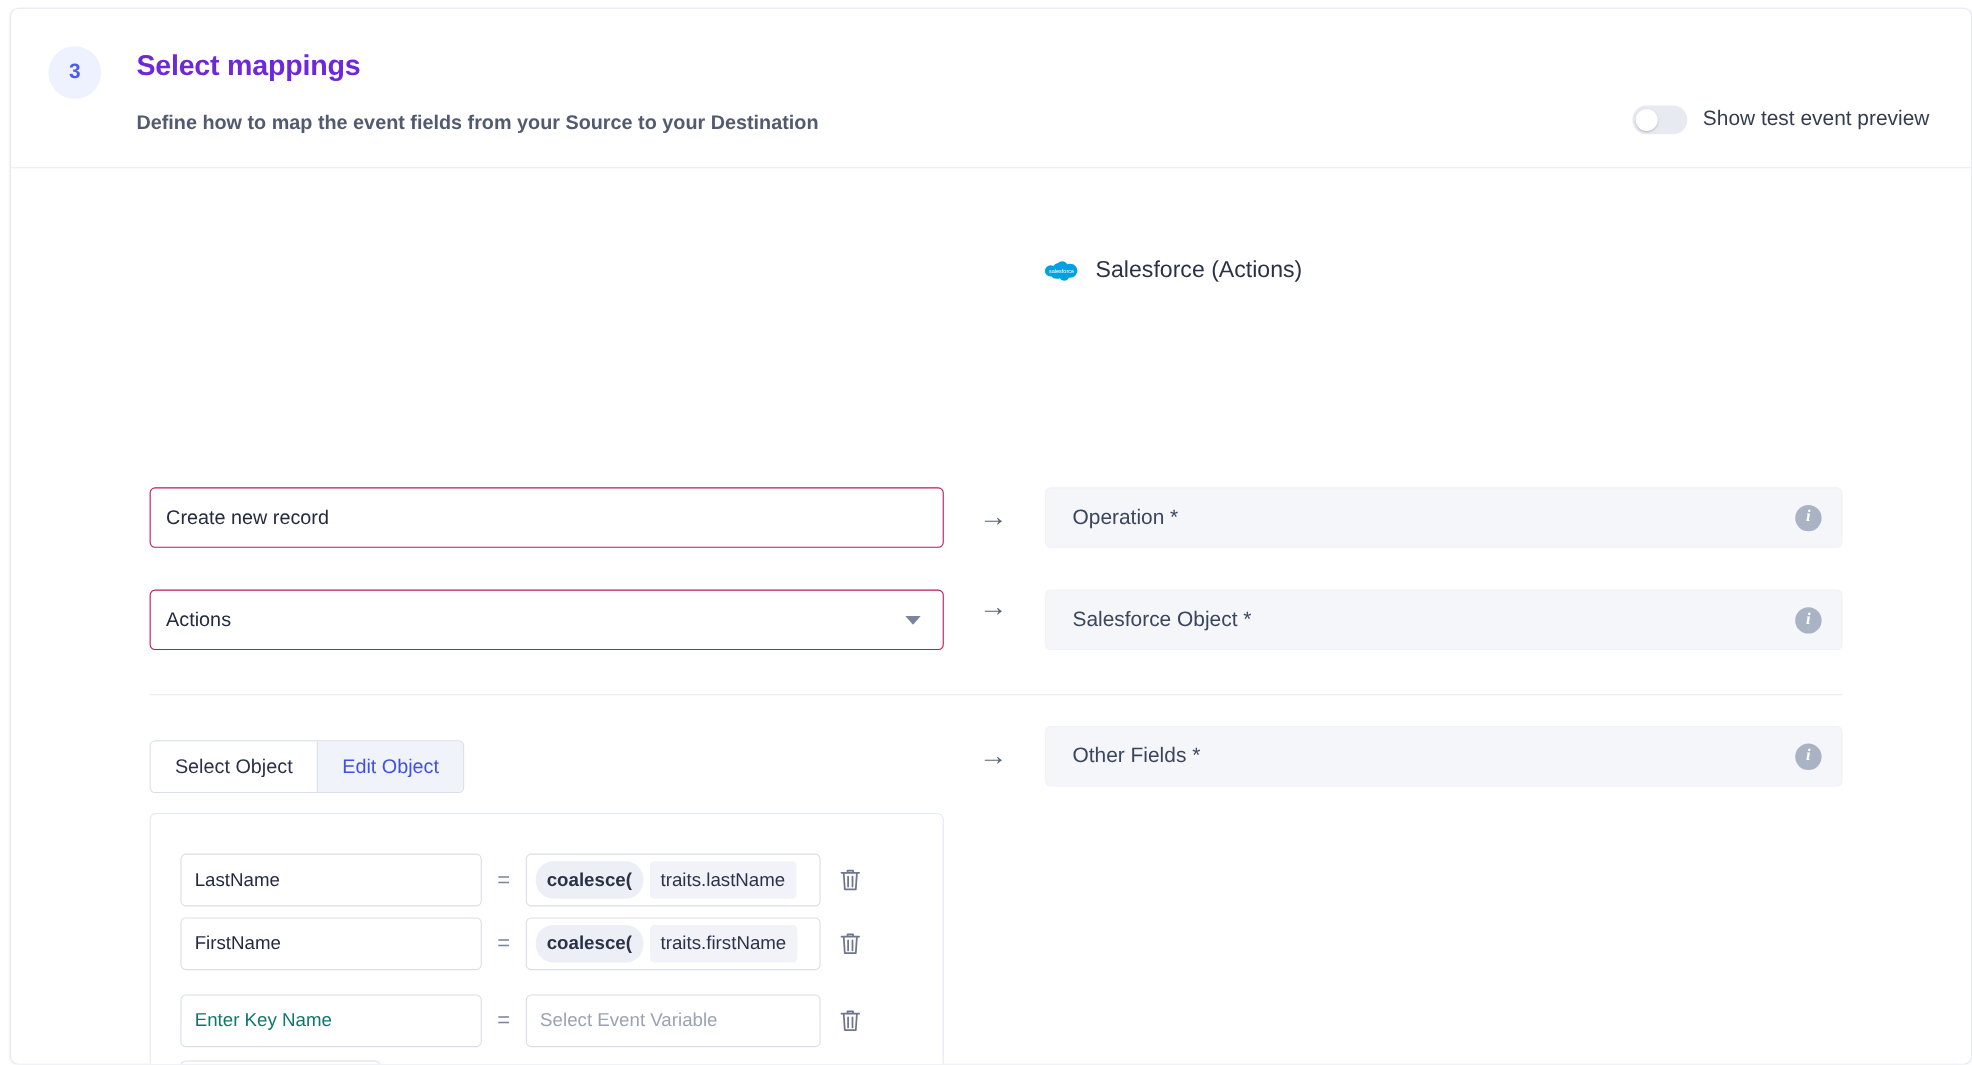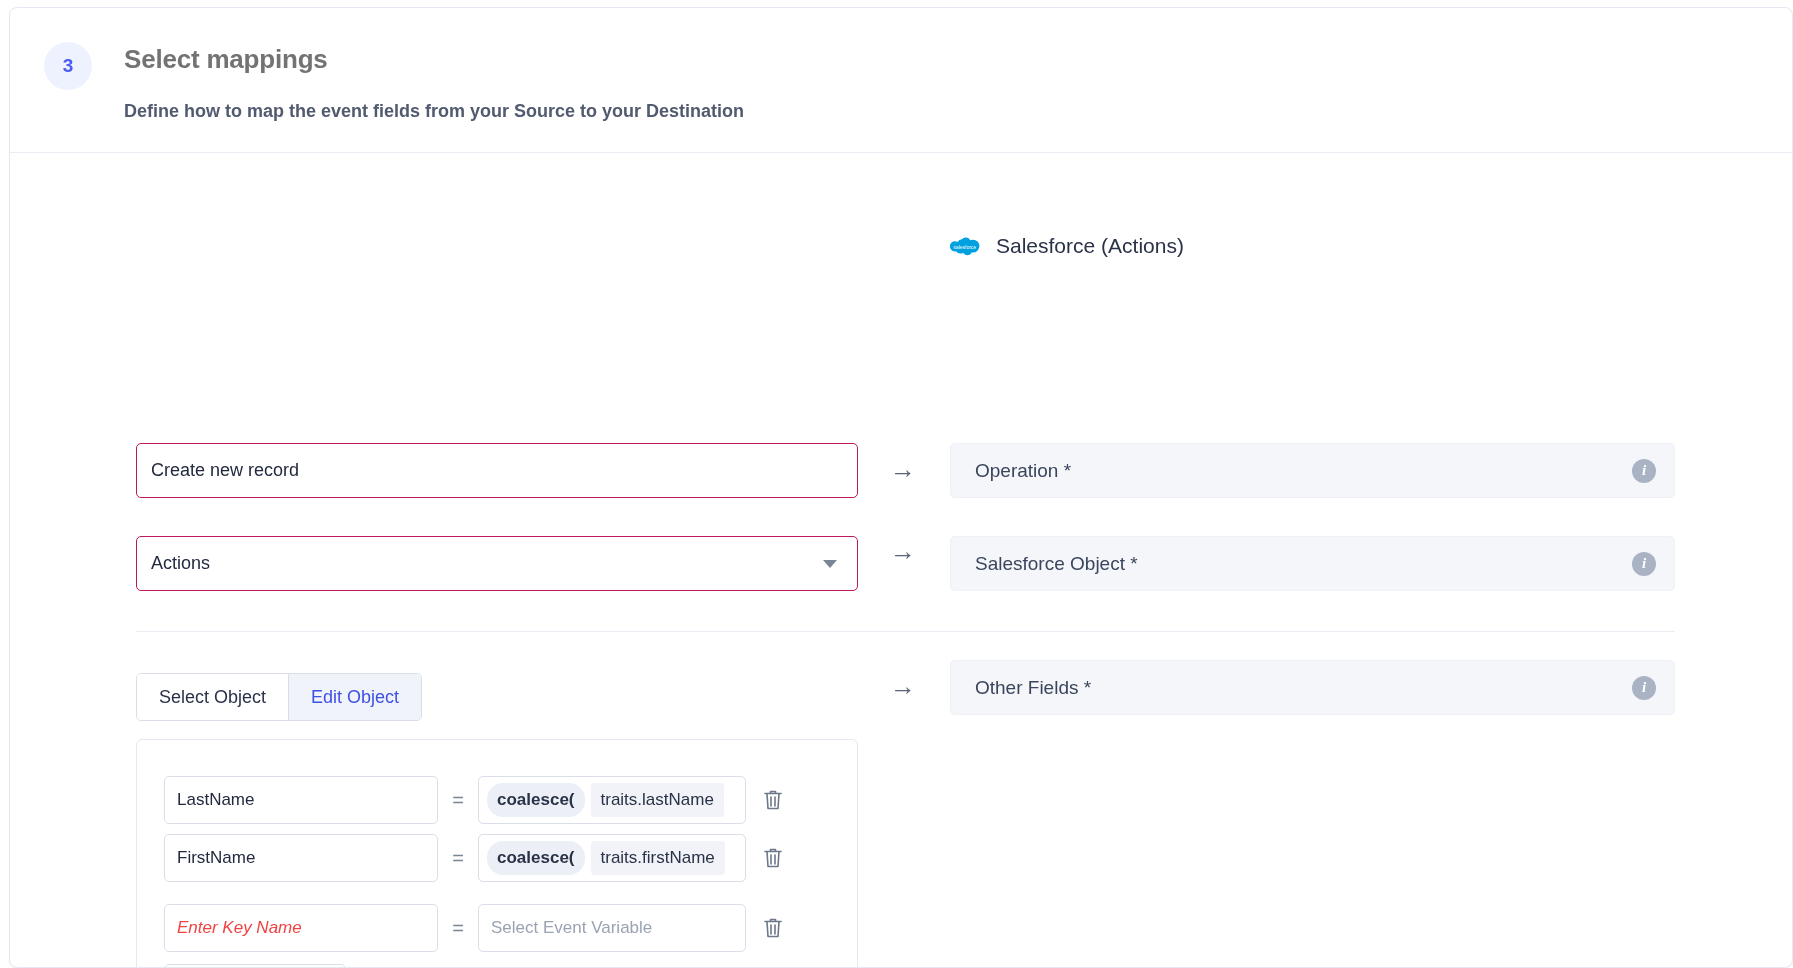--- a/index.html
+++ b/index.html
@@ -49,21 +49,21 @@
     align-items: center;
     justify-content: center;
   }
   .step-title {
     position: absolute;
     left: 114px;
     top: 36px;
     font-size: 26px;
     font-weight: 700;
     letter-spacing: -0.2px;
-    color: #737373;
+    color: #6d28d9;
   }
   .step-sub {
     position: absolute;
     left: 114px;
     top: 93px;
     font-size: 18px;
     color: #515a6e;
     font-weight: bold;
   }
   .toggle-wrap {
@@ -229,21 +229,21 @@
     height: 48px;
     border: 1px solid #d9dee8;
     border-radius: 5px;
     display: flex;
     align-items: center;
     padding: 0 12px;
     font-size: 17px;
     color: #222a3f;
     background: #ffffff;
   }
-  .key-input.placeholder { color: #ef4444; font-style: italic; }
+  .key-input.placeholder { color: #0f766e; }
   .eq {
     width: 40px;
     text-align: center;
     font-size: 20px;
     color: #7b8598;
   }
   .val-input {
     width: 268px;
     height: 48px;
     border: 1px solid #d9dee8;
@@ -304,20 +304,26 @@
 </head>
 <body>
 
 <div class="page">
   <div class="card">
 
     <div class="header">
       <div class="step-badge">3</div>
       <div class="step-title">Select mappings</div>
       <div class="step-sub">Define how to map the event fields from your Source to your Destination</div>
+      <div class="toggle-wrap">
+        <div class="toggle">
+          <div class="knob"></div>
+        </div>
+        <div class="toggle-label">Show test event preview</div>
+      </div>
     </div>
 
     <div class="body">
 
       <div class="dest-header">
         <div class="sf-logo">
           <svg width="30" height="22" viewBox="0 0 30 22" xmlns="http://www.w3.org/2000/svg">
             <path d="M11.8 4.2a5.3 5.3 0 0 1 8.5 1.1 6.6 6.6 0 0 1 2.7-.6 6.4 6.4 0 0 1 0 12.8c-.4 0-.9 0-1.3-.1a4.7 4.7 0 0 1-8.3.5 5.4 5.4 0 0 1-2.2.5A5.4 5.4 0 0 1 6 16.3a5 5 0 0 1-1 .1A5.1 5.1 0 1 1 7.6 6.9a5.9 5.9 0 0 1 4.2-2.7z" fill="#00a1e0"></path>
             <text x="15" y="13.5" font-size="5" fill="#ffffff" text-anchor="middle" font-family="Liberation Sans, sans-serif">salesforce</text>
           </svg>

